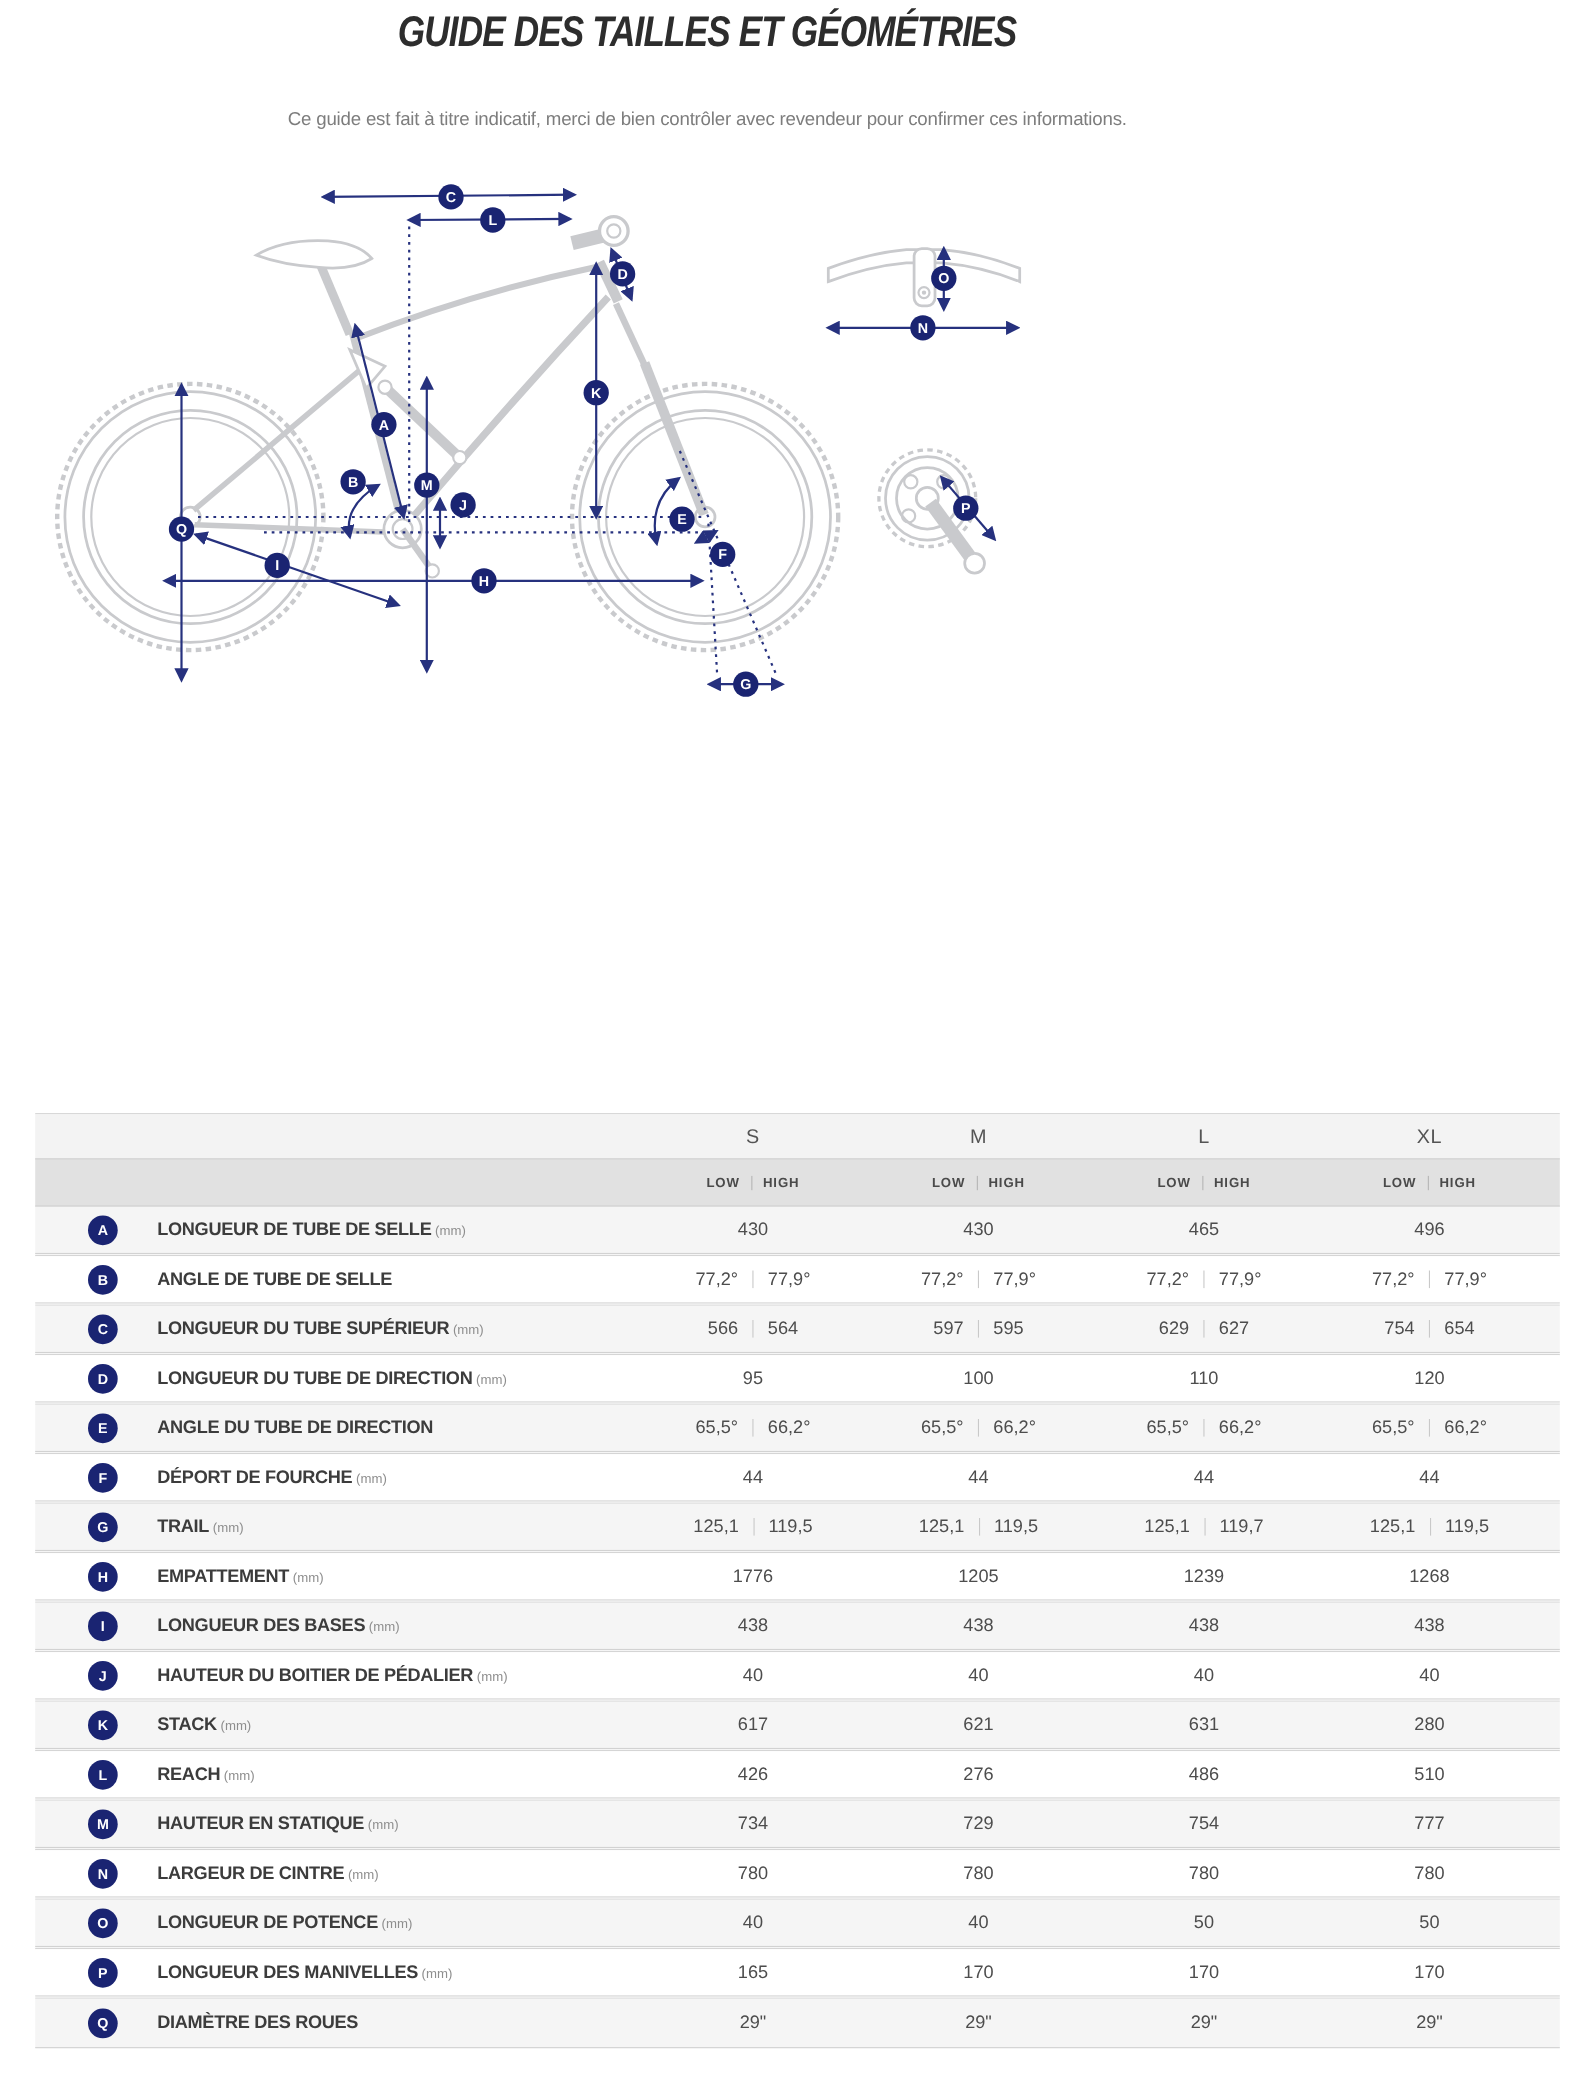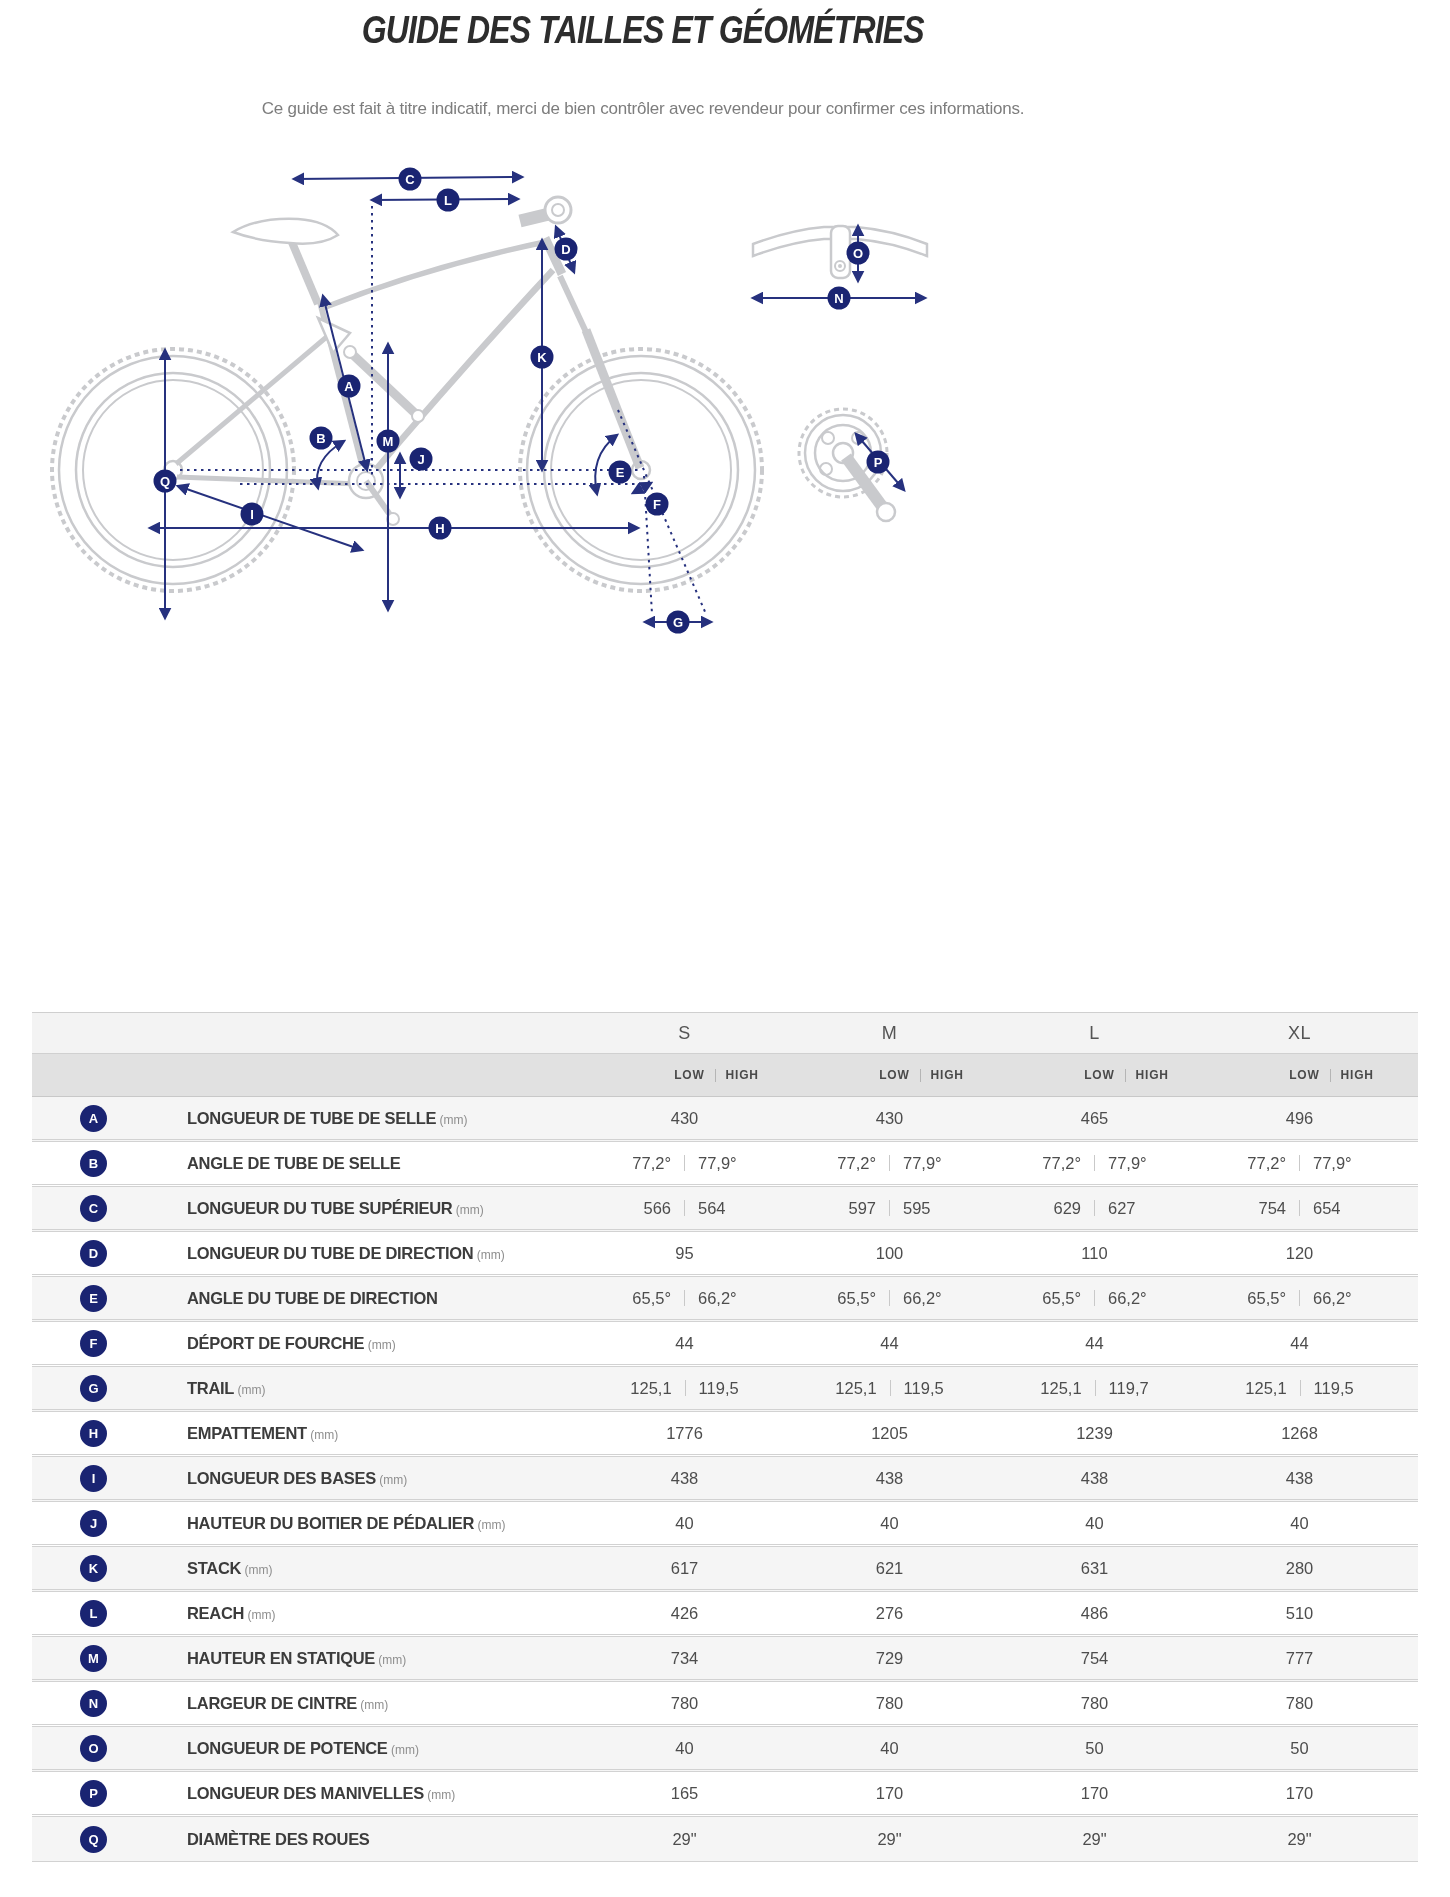--- a/index.html
+++ b/index.html
@@ -30,35 +30,35 @@
     font-weight:bold; text-anchor:middle;
   }
   
   .geo-table {
     position:absolute; top:1012px; left:32px; width:1386px;
     border-top:1px solid #cfcfcf; font-family:"Liberation Sans",sans-serif;
   }
   .trow { display:grid; grid-template-columns:550px 205px 205px 205px 205px 1fr; align-items:center; }
   .thead1 { height:40px; background:#f3f3f3; }
   .thead1 .size-h { text-align:center; font-size:18px; color:#545454; letter-spacing:0.5px; }
-  .thead2 { height:44px; background:#e1e1e1; border-top:1px solid #d0d0d0; border-bottom:1px solid #c8c8c8;padding-left:32px; }
+  .thead2 { height:44px; background:#e1e1e1; border-top:1px solid #d0d0d0; border-bottom:1px solid #c8c8c8; }
   .lowhigh { display:flex; justify-content:center; align-items:center; gap:10px;
              font-size:12px; font-weight:bold; color:#4a4a4a; letter-spacing:0.8px; }
   .lowhigh .vsep { width:1px; height:13px; background:#b5b5b5; }
   .drow { height:45px; border-bottom:3px double #d2d2d2; }
   .drow:last-child { border-bottom:1px solid #d2d2d2; }
   .drow.odd { background:#f5f5f5; }
   .drow.even { background:#ffffff; }
   .labelcell { display:flex; align-items:center; padding-left:48px; gap:36px; }
   .row-bubble {
     width:27px; height:27px; min-width:27px; border-radius:50%; background:#1a2472;
     color:#fff; font-size:13px; font-weight:bold; display:flex;
     align-items:center; justify-content:center;
   }
-  .row-label { font-size:16.5px; font-weight:bold; color:#3c3c3c; letter-spacing:-0.3px; white-space:nowrap;margin-left:44px; }
+  .row-label { font-size:16.5px; font-weight:bold; color:#3c3c3c; letter-spacing:-0.3px; white-space:nowrap; }
   .row-unit { font-size:12px; font-weight:normal; color:#8e8e8e; letter-spacing:0; }
   .valcell { display:flex; justify-content:center; align-items:center; gap:13px;
              font-size:16.5px; color:#4d4d4d; }
   .valcell .vsep { width:1px; height:16px; background:#c9c9c9; }
 </style>
 </head>
 <body>
 
 <div class="page-head">
   <div class="title">GUIDE DES TAILLES ET GÉOMÉTRIES</div><br>

